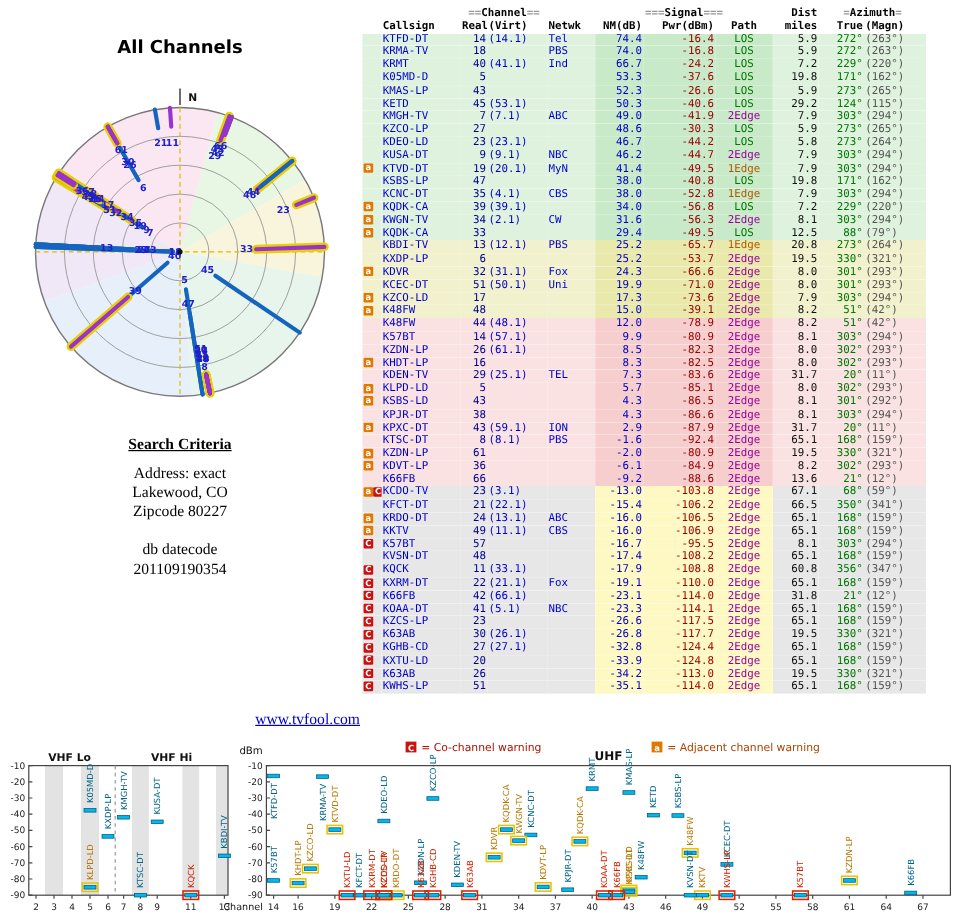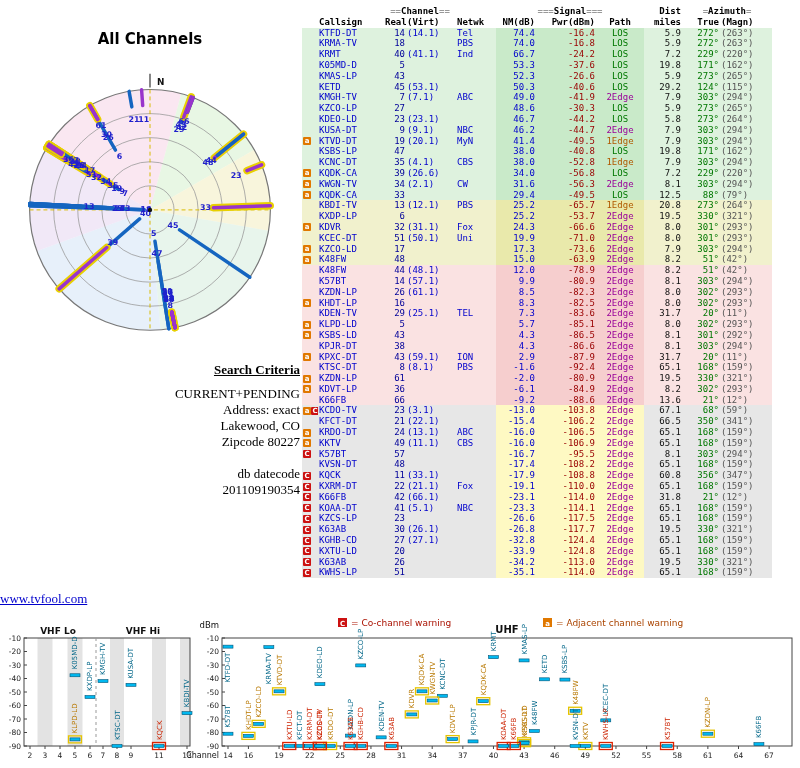--- a/index.html
+++ b/index.html
@@ -3,26 +3,26 @@
 <meta charset="utf-8">
 <style>
   html,body{margin:0;padding:0;background:#fff;}
   .page{position:relative;width:800px;height:768px;background:#fff;overflow:hidden;
         font-family:"DejaVu Sans",sans-serif;}
   .radar-title{position:absolute;left:30px;top:30px;width:240px;text-align:center;
         font:bold 15px "DejaVu Sans",sans-serif;color:#000;}
   .north{position:absolute;left:30px;top:58px;width:240px;text-align:center;
         font:11px "DejaVu Sans",sans-serif;color:#222;}
   #radar{position:absolute;left:2px;top:54px;width:296px;height:296px;}
-  .criteria{position:absolute;left:0;top:362px;width:300px;text-align:right;
+  .criteria{position:absolute;left:0;top:362px;width:300px;text-align:center;
         font:13px "Liberation Serif",serif;line-height:16px;color:#000;}
   .criteria .ctitle{font-weight:bold;text-decoration:underline;margin-bottom:8px;
         font-size:13px;}
   .criteria .datecode{margin-top:16px;}
-  .linkwrap{position:absolute;left:0;top:588px;width:300px;text-align:left;}
+  .linkwrap{position:absolute;left:0;top:588px;width:300px;text-align:right;}
   .linkwrap a{font:13px "Liberation Serif",serif;color:#0000cc;text-decoration:underline;}
   #rpt{position:absolute;left:302px;top:6px;border-collapse:collapse;table-layout:fixed;
         width:470px;font:9px/10.8px "DejaVu Sans Mono",monospace;white-space:nowrap;}
   #rpt td{padding:0 1px;overflow:hidden;height:10.8px;}
   .tr2{text-align:right;} .tc{text-align:center;}
   .ghdr td,.shdr td{font-weight:bold;background:#fff;color:#000;}
   .eq{color:#999;font-weight:bold;}
   .cs{color:#0000cc;} .re{color:#000099;} .vi,.ne,.nm{color:#0000cc;}
   .pw{color:#990000;} .di{color:#111;} .az{color:#007700;} .mg{color:#555;}
   .pLOS{color:#007700;} .p1Edge{color:#b05a00;} .p2Edge{color:#990099;}
@@ -181,21 +181,20 @@
         <text x="167.7223925253058" y="243.87730148654958" font-family="DejaVu Sans, sans-serif" font-size="8" font-weight="bold" fill="#2020cc" text-anchor="middle">27</text>
         <text x="167.619476238351" y="243.39311842418635" font-family="DejaVu Sans, sans-serif" font-size="8" font-weight="bold" fill="#2020cc" text-anchor="middle">20</text>
         <text x="107.69499999999996" y="87.22559058579867" font-family="DejaVu Sans, sans-serif" font-size="8" font-weight="bold" fill="#2020cc" text-anchor="middle">26</text>
         <text x="167.50720392530943" y="242.86491871979013" font-family="DejaVu Sans, sans-serif" font-size="8" font-weight="bold" fill="#2020cc" text-anchor="middle">51</text>
       </g>
       <circle cx="150" cy="158" r="2.2" fill="#111"></circle>
     </svg>
 
   <div class="criteria">
     <div class="ctitle">Search Criteria</div>
-    <div>CURRENT+PENDING</div>
     <div>Address: exact</div>
     <div>Lakewood, CO</div>
     <div>Zipcode 80227</div>
     <div class="datecode">
       <div>db datecode</div>
       <div>201109190354</div>
     </div>
   </div>
 
   <div class="linkwrap">
@@ -404,21 +403,21 @@
           <td class="pw sig tr2">-52.8</td>
           <td class="pa sig tc p1Edge">1Edge</td>
           <td class="di tr2">7.9</td>
           <td class="az tr2">303°</td>
           <td class="mg">(294°)</td>
         </tr>
         <tr class="tier-green">
           <td class="warn"><span class="wbox wa">a</span></td>
           <td class="cs">KQDK-CA</td>
           <td class="re tr2">39</td>
-          <td class="vi">(26.6)</td>
+          <td class="vi">(39.1)</td>
           <td class="ne"></td>
           <td class="nm sig tr2">34.0</td>
           <td class="pw sig tr2">-56.8</td>
           <td class="pa sig tc pLOS">LOS</td>
           <td class="di tr2">7.2</td>
           <td class="az tr2">229°</td>
           <td class="mg">(220°)</td>
         </tr>
         <tr class="tier-green">
           <td class="warn"><span class="wbox wa">a</span></td>
@@ -511,21 +510,21 @@
           <td class="az tr2">303°</td>
           <td class="mg">(294°)</td>
         </tr>
         <tr class="tier-yellow">
           <td class="warn"><span class="wbox wa">a</span></td>
           <td class="cs">K48FW</td>
           <td class="re tr2">48</td>
           <td class="vi"></td>
           <td class="ne"></td>
           <td class="nm sig tr2">15.0</td>
-          <td class="pw sig tr2">-63.9</td>
+          <td class="pw sig tr2">-39.1</td>
           <td class="pa sig tc p2Edge">2Edge</td>
           <td class="di tr2">8.2</td>
           <td class="az tr2">51°</td>
           <td class="mg">(42°)</td>
         </tr>
         <tr class="tier-pink">
           <td class="warn"></td>
           <td class="cs">K48FW</td>
           <td class="re tr2">44</td>
           <td class="vi">(48.1)</td>

